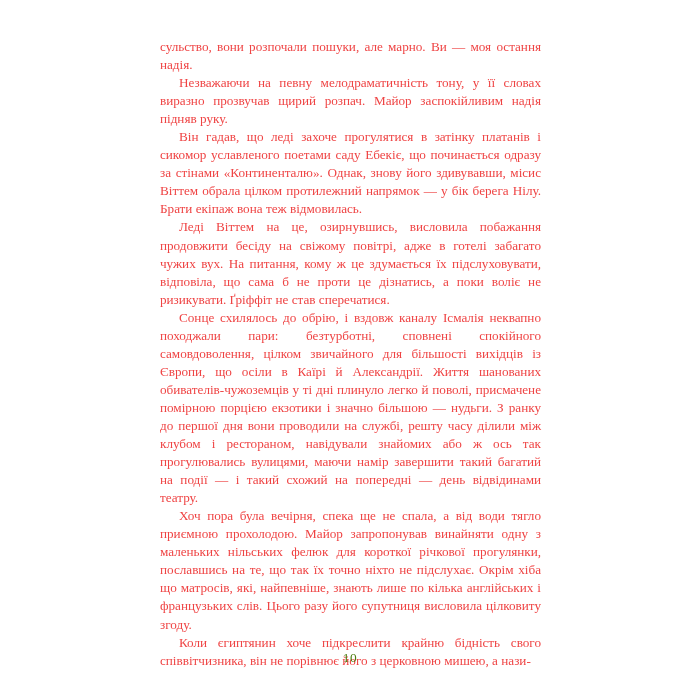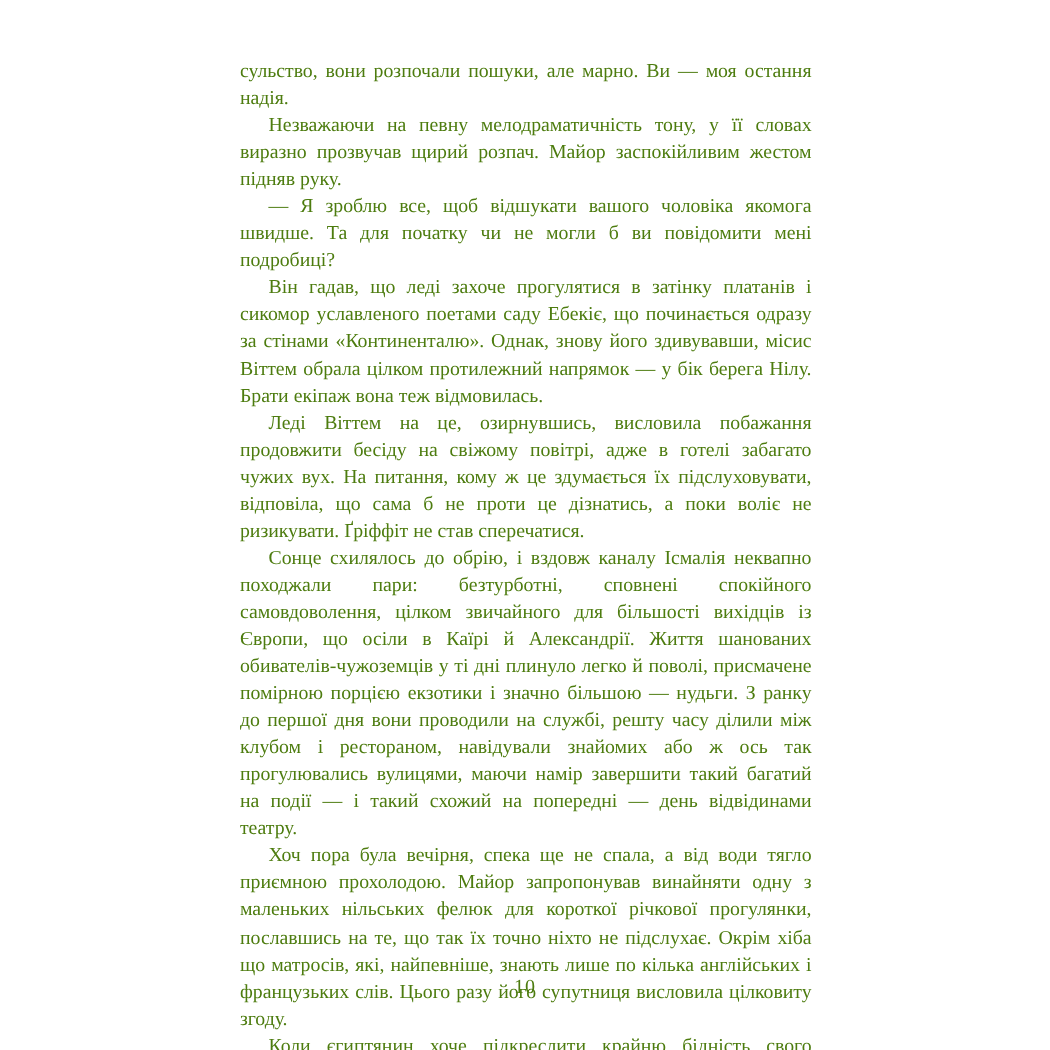--- a/index.html
+++ b/index.html
@@ -28,21 +28,21 @@
     top: 38px;
     width: 381px;
   }
 
   .para {
     margin: 0;
     text-indent: 19px;
     text-align: justify;
     font-size: 13.2px;
     line-height: 18.05px;
-    color: #4d7c0f;
+    color: #ef4444;
     letter-spacing: -0.02px;
     word-spacing: 0.1px;
     hyphens: manual;
     -webkit-hyphens: manual;
   }
 
   
   .para.cont {
     text-indent: 0;
   }
@@ -62,22 +62,21 @@
     font-family: "Liberation Serif", "DejaVu Serif", serif;
   }
 </style>
 </head>
 <body>
 
 <div class="page">
 
   <div class="text-block">
     <p class="para cont">сульство, вони розпочали пошуки, але марно. Ви — моя остання надія.</p>
-    <p class="para">Незважаючи на певну мелодраматичність тону, у її словах виразно прозвучав щирий розпач. Майор заспокійливим жестом підняв руку.</p>
-    <p class="para">— Я зроблю все, щоб відшукати вашого чоловіка якомога швидше. Та для початку чи не могли б ви повідомити мені подробиці?</p>
+    <p class="para">Незважаючи на певну мелодраматичність тону, у її словах виразно прозвучав щирий розпач. Майор заспокійливим надія підняв руку.</p>
     <p class="para">Він гадав, що леді захоче прогулятися в затінку платанів і сикомор уславленого поетами саду Ебекіє, що починається одразу за стінами «Континенталю». Однак, знову його здивувавши, місис Віттем обрала цілком протилежний напрямок — у бік берега Нілу. Брати екіпаж вона теж відмовилась.</p>
     <p class="para">Леді Віттем на це, озирнувшись, висловила побажання продовжити бесіду на свіжому повітрі, адже в готелі забагато чужих вух. На питання, кому ж це здумається їх підслуховувати, відповіла, що сама б не проти це дізнатись, а поки воліє не ризикувати. Ґріффіт не став сперечатися.</p>
     <p class="para">Сонце схилялось до обрію, і вздовж каналу Ісмалія неквапно походжали пари: безтурботні, сповнені спокійного самовдоволення, цілком звичайного для більшості вихідців із Європи, що осіли в Каїрі й Александрії. Життя шанованих обивателів-чужоземців у ті дні плинуло легко й поволі, присмачене помірною порцією екзотики і значно більшою — нудьги. З ранку до першої дня вони проводили на службі, решту часу ділили між клубом і рестораном, навідували знайомих або ж ось так прогулювались вулицями, маючи намір завершити такий багатий на події — і такий схожий на попередні — день відвідинами театру.</p>
     <p class="para">Хоч пора була вечірня, спека ще не спала, а від води тягло приємною прохолодою. Майор запропонував винайняти одну з маленьких нільських фелюк для короткої річкової прогулянки, пославшись на те, що так їх точно ніхто не підслухає. Окрім хіба що матросів, які, найпевніше, знають лише по кілька англійських і французьких слів. Цього разу його супутниця висловила цілковиту згоду.</p>
     <p class="para">Коли єгиптянин хоче підкреслити крайню бідність свого співвітчизника, він не порівнює його з церковною мишею, а нази-</p>
   </div>
 
   <div class="page-number">10</div>
 
 </div>

